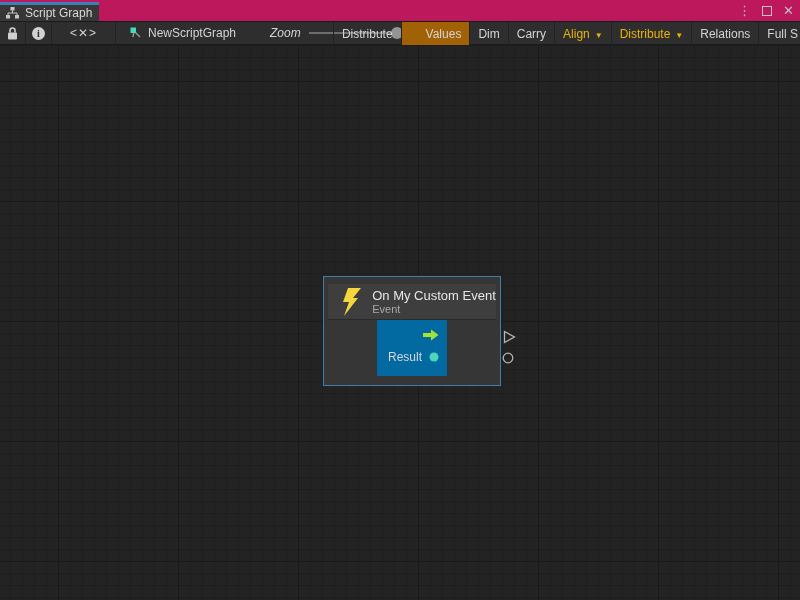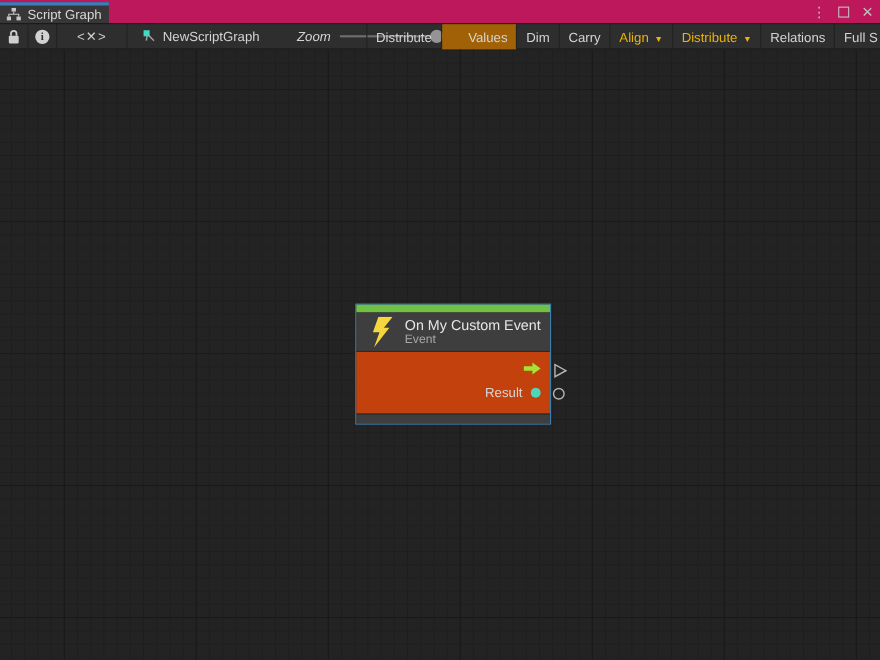--- a/index.html
+++ b/index.html
@@ -52,29 +52,29 @@
               linear-gradient(to right,  #191919 1px, transparent 1px),
               linear-gradient(to bottom, #191919 1px, transparent 1px),
               linear-gradient(to right,  #1e1e1e 1px, transparent 1px),
               linear-gradient(to bottom, #1e1e1e 1px, transparent 1px);
             background-size:120px 120px,120px 120px,12px 12px,12px 12px;
             background-position:58px 0,0 36px,10px 0,0 0; }
 
   
   .node { position:absolute; left:323px; top:231px; width:178px; height:110px;
           border:1px solid #3d7eaa; background:#363636;
-          display:flex; flex-direction:column; }
+          display:flex; flex-direction:column;align-items:center; }
   .node-accent { height:7px; background:#6fc043; }
   .node-header { height:36px; background:#3e3e3e; border-bottom:1px solid #2a2a2a;
                  display:flex; align-items:center; }
   .bolt-wrap { width:44px; display:flex; align-items:center; justify-content:center; }
   .node-titles { display:flex; flex-direction:column; }
   .node-title { color:#e6e6e6; font-size:13px; line-height:15px; white-space:nowrap; }
   .node-subtitle { color:#a8a8a8; font-size:11px; line-height:13px; }
-  .node-body { flex:1; background:#c2410c; padding-top:4px; }
+  .node-body { flex:1; background:#0369a1; padding-top:4px;padding-left:11px; }
   .port-row { height:22px; display:flex; align-items:center; justify-content:flex-end;
               padding-right:8px; gap:7px; }
   .port-label { color:#d8d8d8; font-size:12px; }
   .node-footer { height:9px; background:#3e3e3e; border-top:1px solid #2a2a2a; }
 
   .ext-port { position:absolute; }
   .tri-port  { left:503px; top:285px; }
   .circ-port { left:502px; top:307px; }
 </style>
 </head>

